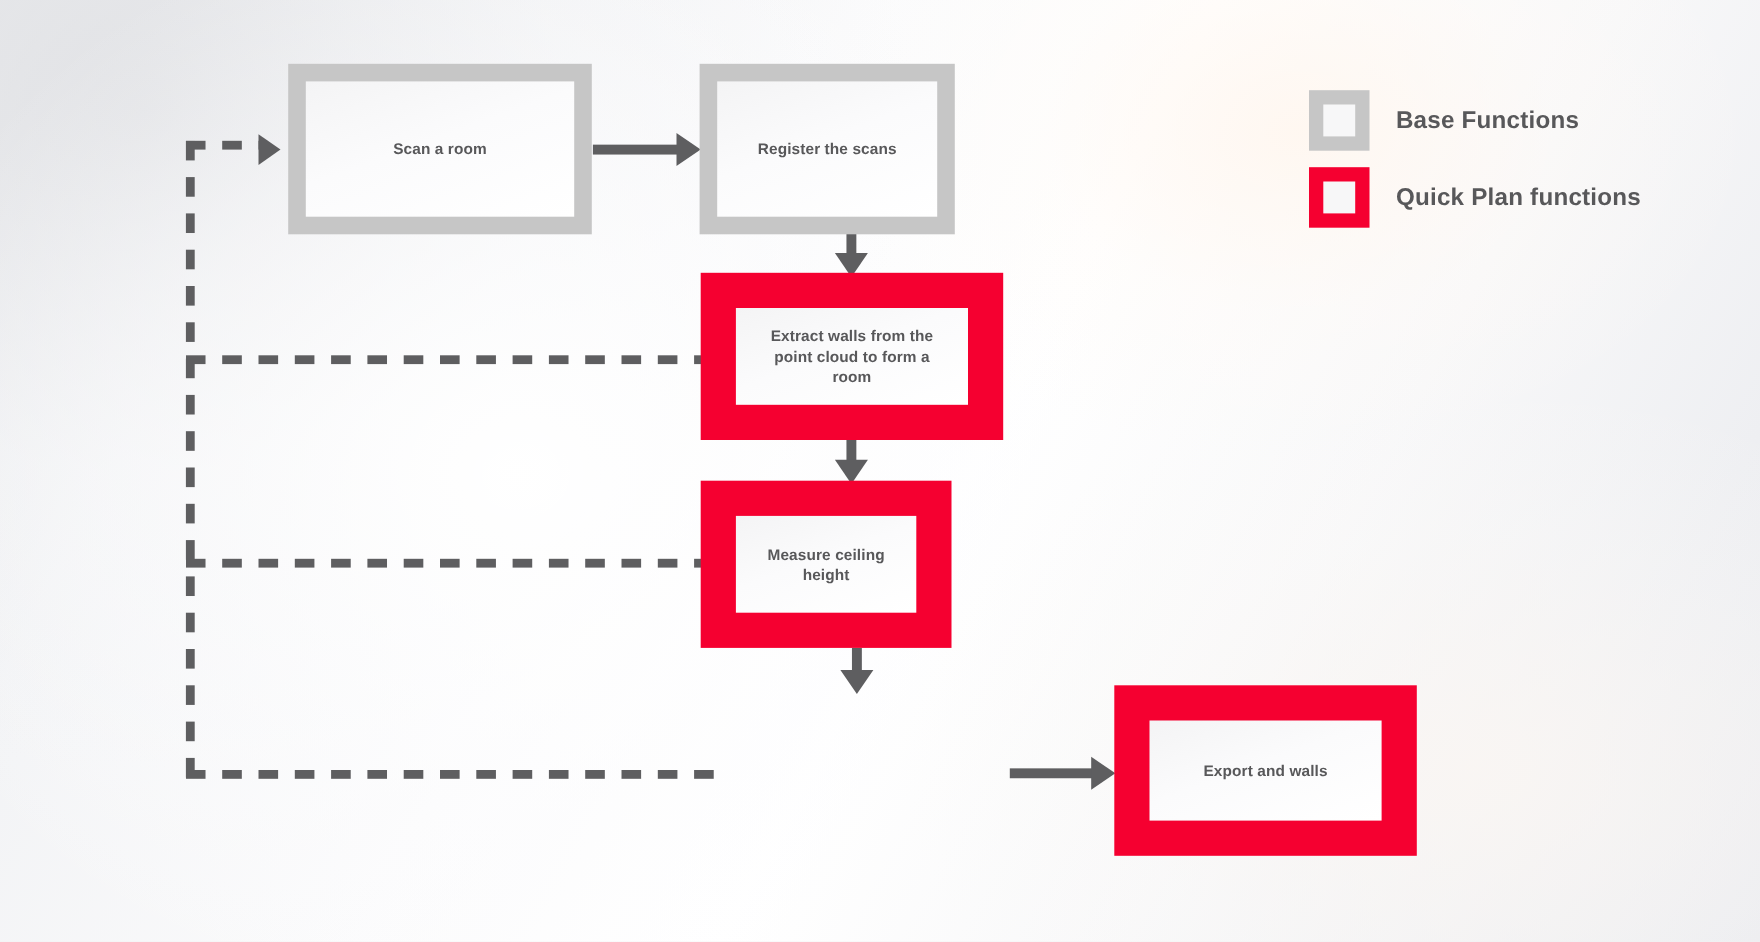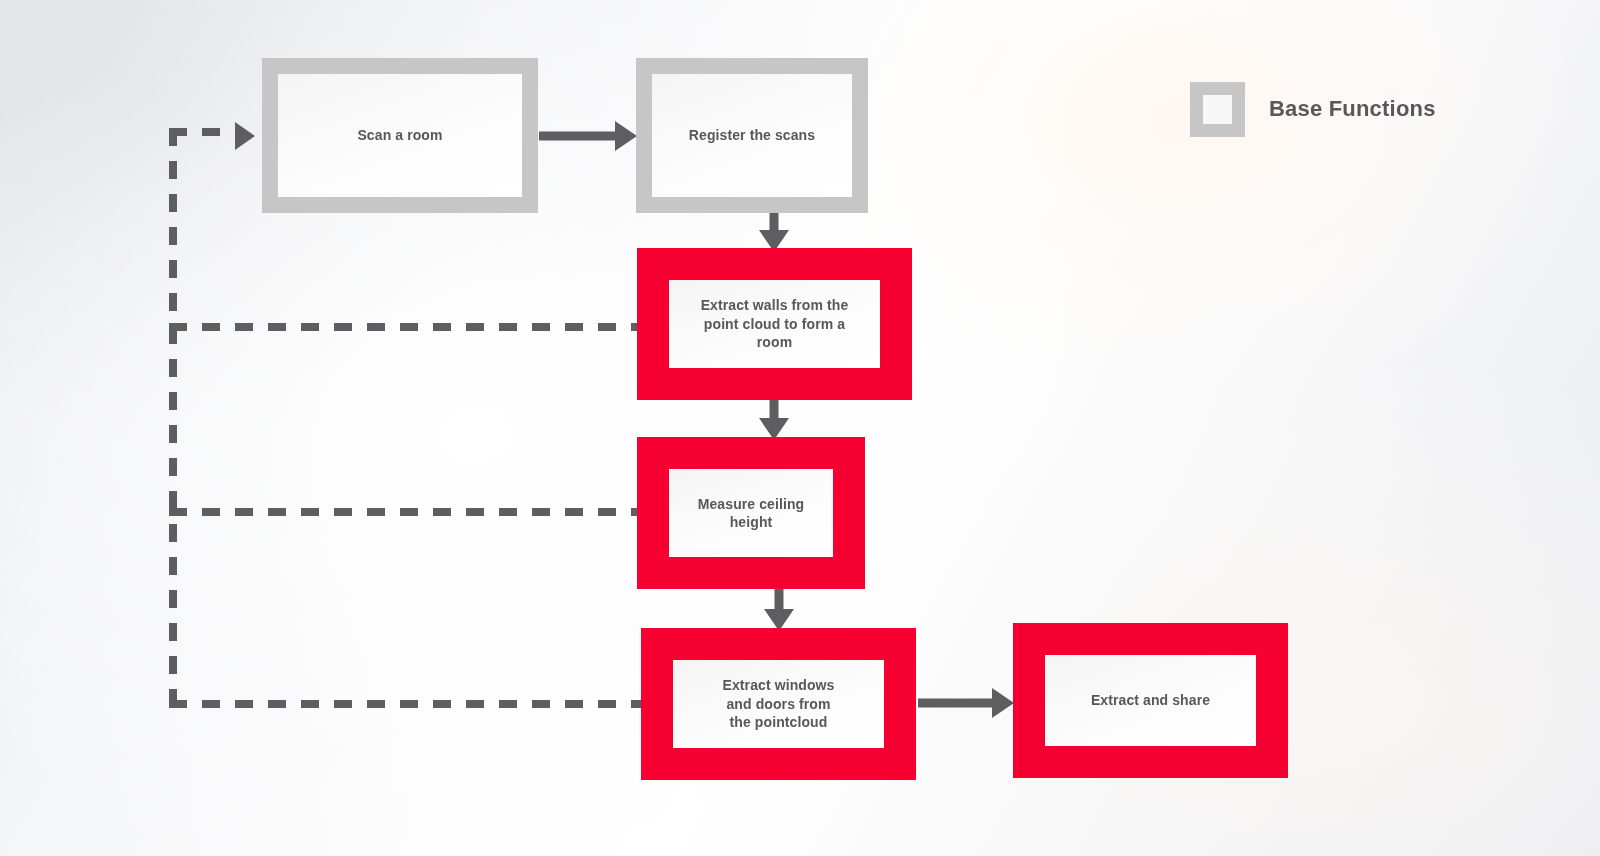--- a/index.html
+++ b/index.html
@@ -231,36 +231,35 @@
 room</span>
     </div>
   </div>
 
   <div class="node quick" style="left:637px; top:437px; width:228px; height:152px;">
     <div class="inner">
       <span class="label">Measure ceiling height</span>
     </div>
   </div>
 
-  <div class="node quick" style="left:641px; top:628px; width:275px; height:152px;">
-    <div class="inner">
-      <span class="label">Extract windows
-and doors from
-the pointcloud</span>
-    </div>
-  </div>
 
   <div class="node quick" style="left:1013px; top:623px; width:275px; height:155px;">
     <div class="inner">
-      <span class="label">Extract and share</span>
+      <span class="label">Export and walls</span>
     </div>
   </div>
 
   <div id="legend">
     <div class="legend-row">
       <div class="swatch base">
         <div class="sq-in"></div>
       </div>
       <div class="legend-label">Base Functions</div>
     </div>
+    <div class="legend-row">
+      <div class="swatch quick">
+        <div class="sq-in"></div>
+      </div>
+      <div class="legend-label">Quick Plan functions</div>
+    </div>
   </div>
 
 </div>
 
 </body></html>

